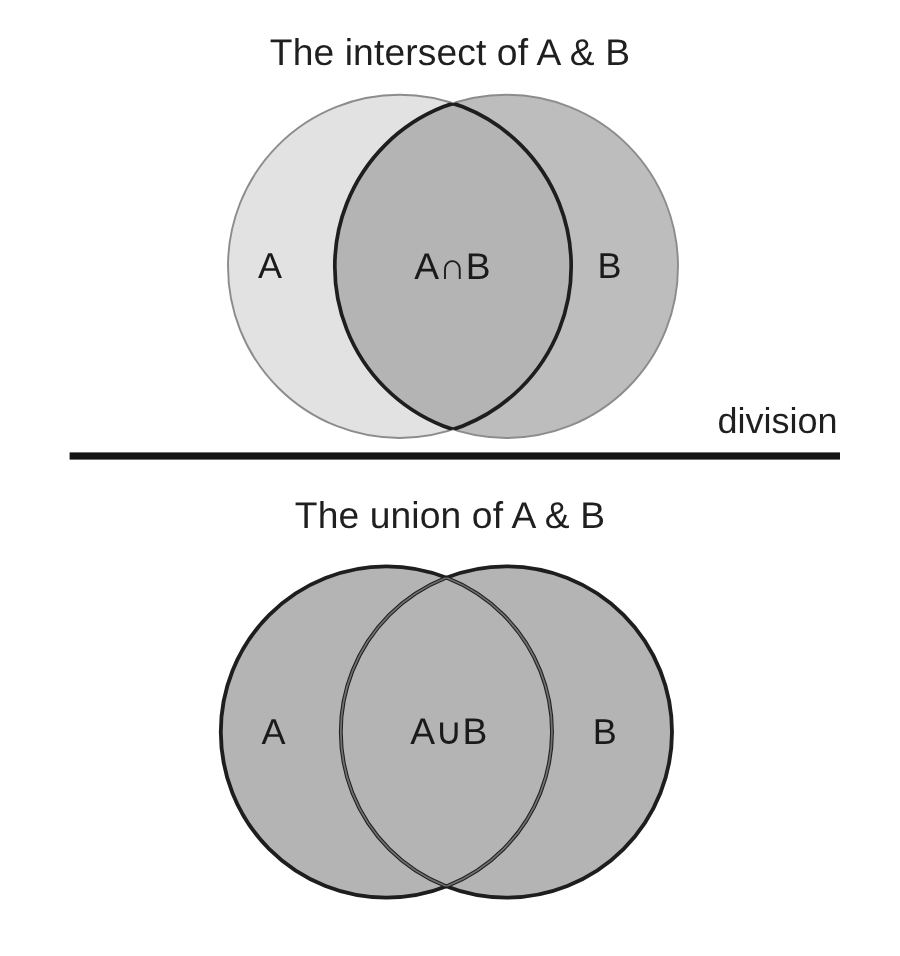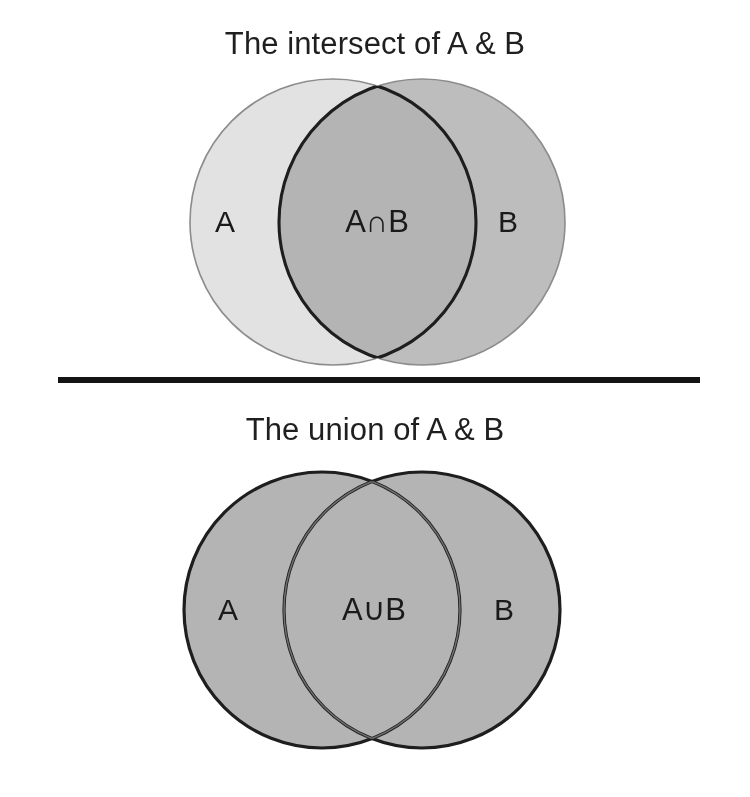--- a/index.html
+++ b/index.html
@@ -117,20 +117,21 @@
     </g>
     <g clip-path="url(#clip-A-top)">
       <circle cx="422" cy="222" r="143" fill="none" stroke="#1e1e1e" stroke-width="3.1"></circle>
     </g>
 
     <text class="region-label" x="225" y="224">A</text>
     <text class="region-label region-label-mid" x="377" y="224">A∩B</text>
     <text class="region-label" x="508" y="224">B</text>
   </svg>
 
+  <div class="divider-label">division</div>
   <div class="divider-rule"></div>
 
   <div class="panel" id="panel-union">
     <div class="panel-title" id="title-union" style="top:18px;">The union of A &amp; B</div>
   </div>
 
   <svg class="venn-svg" viewBox="0 0 750 797">
     <defs>
       <clipPath id="clip-A-bot">
           <circle cx="322" cy="610" r="138"></circle>

